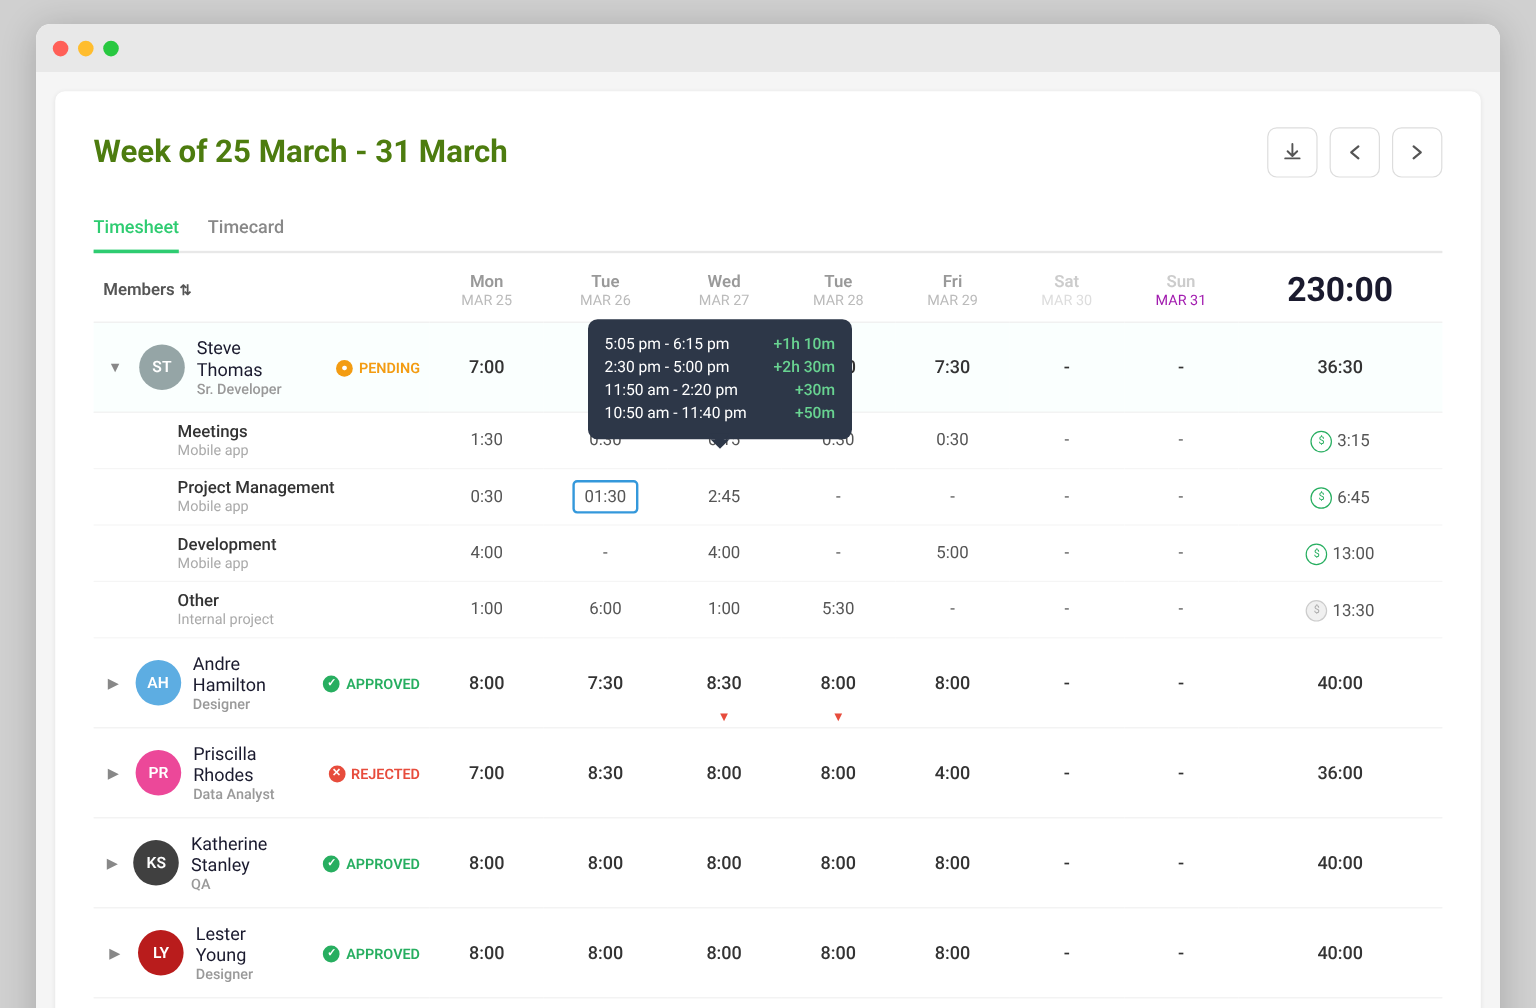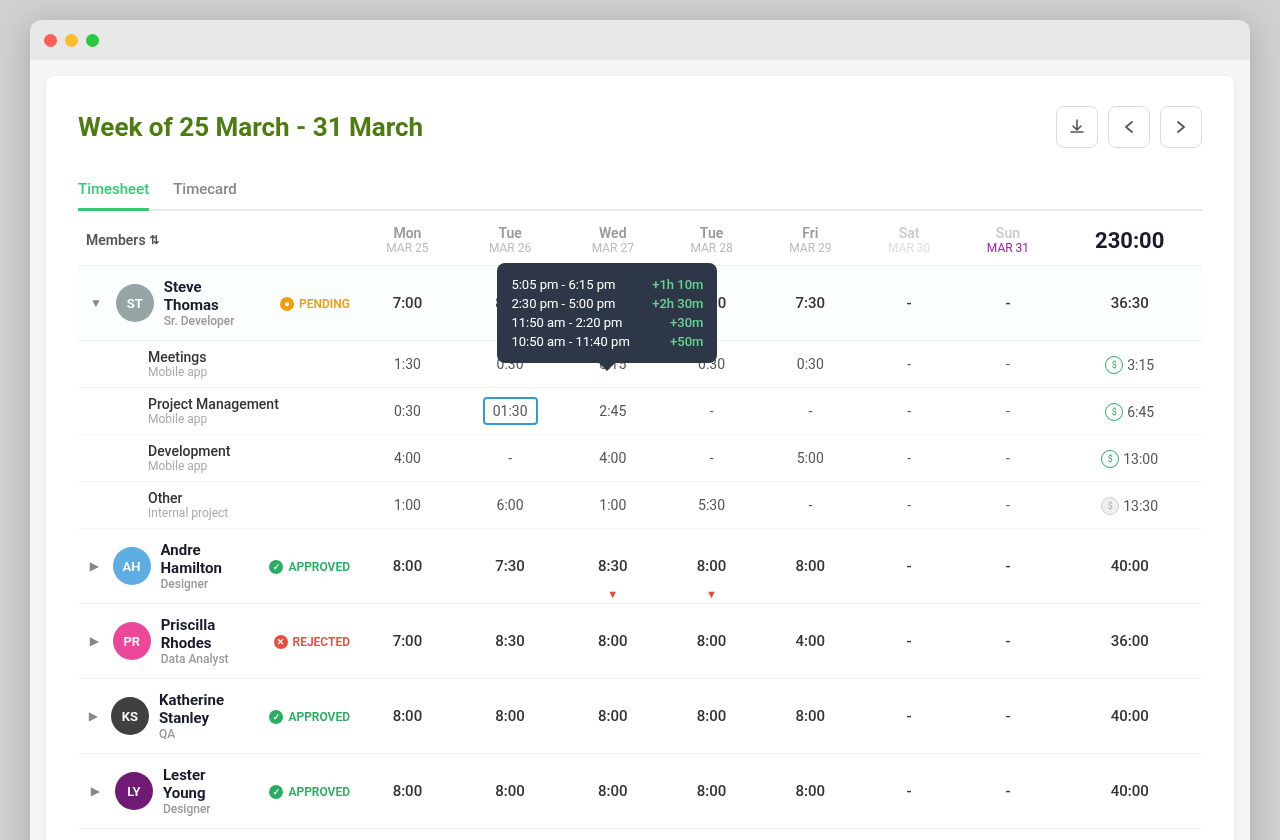--- a/index.html
+++ b/index.html
@@ -164,21 +164,21 @@
       background: #ddd;
       flex-shrink: 0;
       display: flex; align-items: center; justify-content: center;
       font-size: 13px;
       font-weight: 600;
       color: #fff;
     }
 
     .member-info .name {
       font-size: 15px;
-      font-weight: 700;
+      font-weight: 400;
       color: #1a1a2e;
     }
     .member-info .role {
       font-size: 12px;
       color: #999;
     }
 
     .status-badge {
       display: inline-flex;
       align-items: center;
@@ -325,21 +325,21 @@
           </th>
           <th>
             <span class="day-name" style="color:#ccc;">Sat</span>
             <span class="day-date" style="color:#ddd;">MAR 30</span>
           </th>
           <th>
             <span class="day-name" style="color:#ccc;">Sun</span>
             <span class="day-date" style="color:#a21caf;">MAR 31</span>
           </th>
           <th>
-            <span style="font-size:22px;font-weight:700;color:#1a1a2e;">230:00</span>
+            <span style="font-size:28px;font-weight:700;color:#1a1a2e;">230:00</span>
           </th>
         </tr>
       </thead>
       <tbody>
 
         <tr class="member-row expanded-row">
           <td>
             <div class="member-cell">
               <div class="chevron-btn">▼</div>
               <div class="avatar" style="background:#95a5a6;">ST</div>
@@ -557,21 +557,21 @@
           <td>8:00</td>
           <td class="dash-cell">-</td>
           <td class="dash-cell">-</td>
           <td class="total-col">40:00</td>
         </tr>
 
         <tr class="member-row">
           <td>
             <div class="member-cell">
               <div class="chevron-btn">▶</div>
-              <div class="avatar" style="background:#701a75;">LY</div>
+              <div class="avatar" style="background:#b91c1c;">LY</div>
               <div class="member-info">
                 <div class="name">Lester Young</div>
                 <div class="role">Designer</div>
               </div>
               <div style="margin-left:20px;">
                 <span class="status-badge badge-approved">
                   <span style="width:14px;height:14px;border-radius:50%;background:#27ae60;display:inline-flex;align-items:center;justify-content:center;color:#fff;font-size:9px;">✓</span>
                   APPROVED
                 </span>
               </div>

